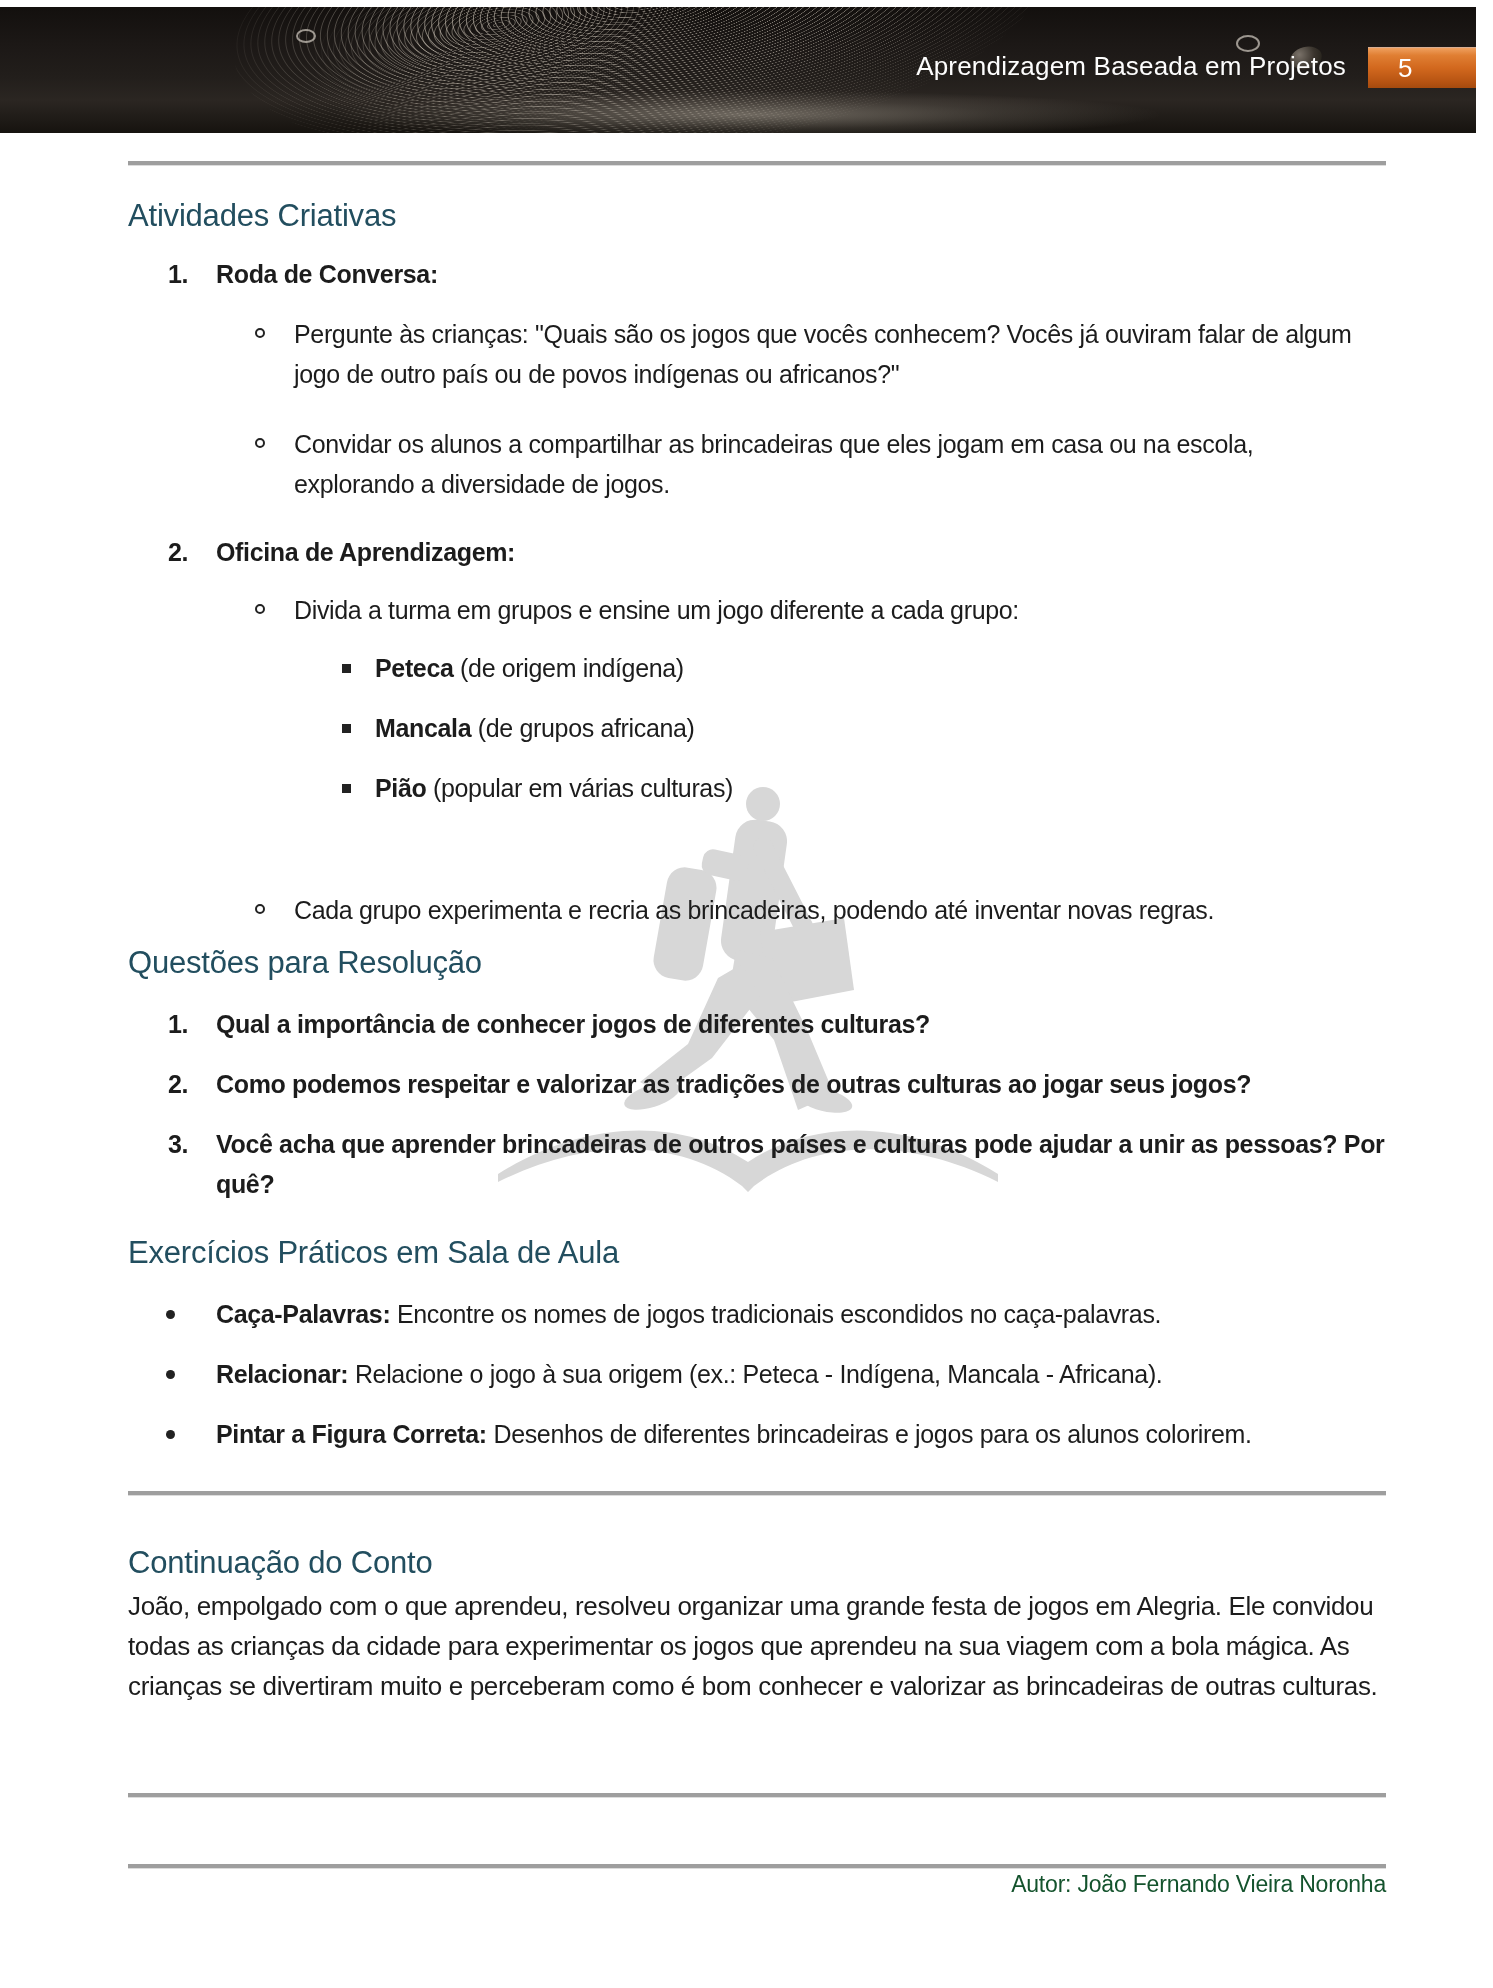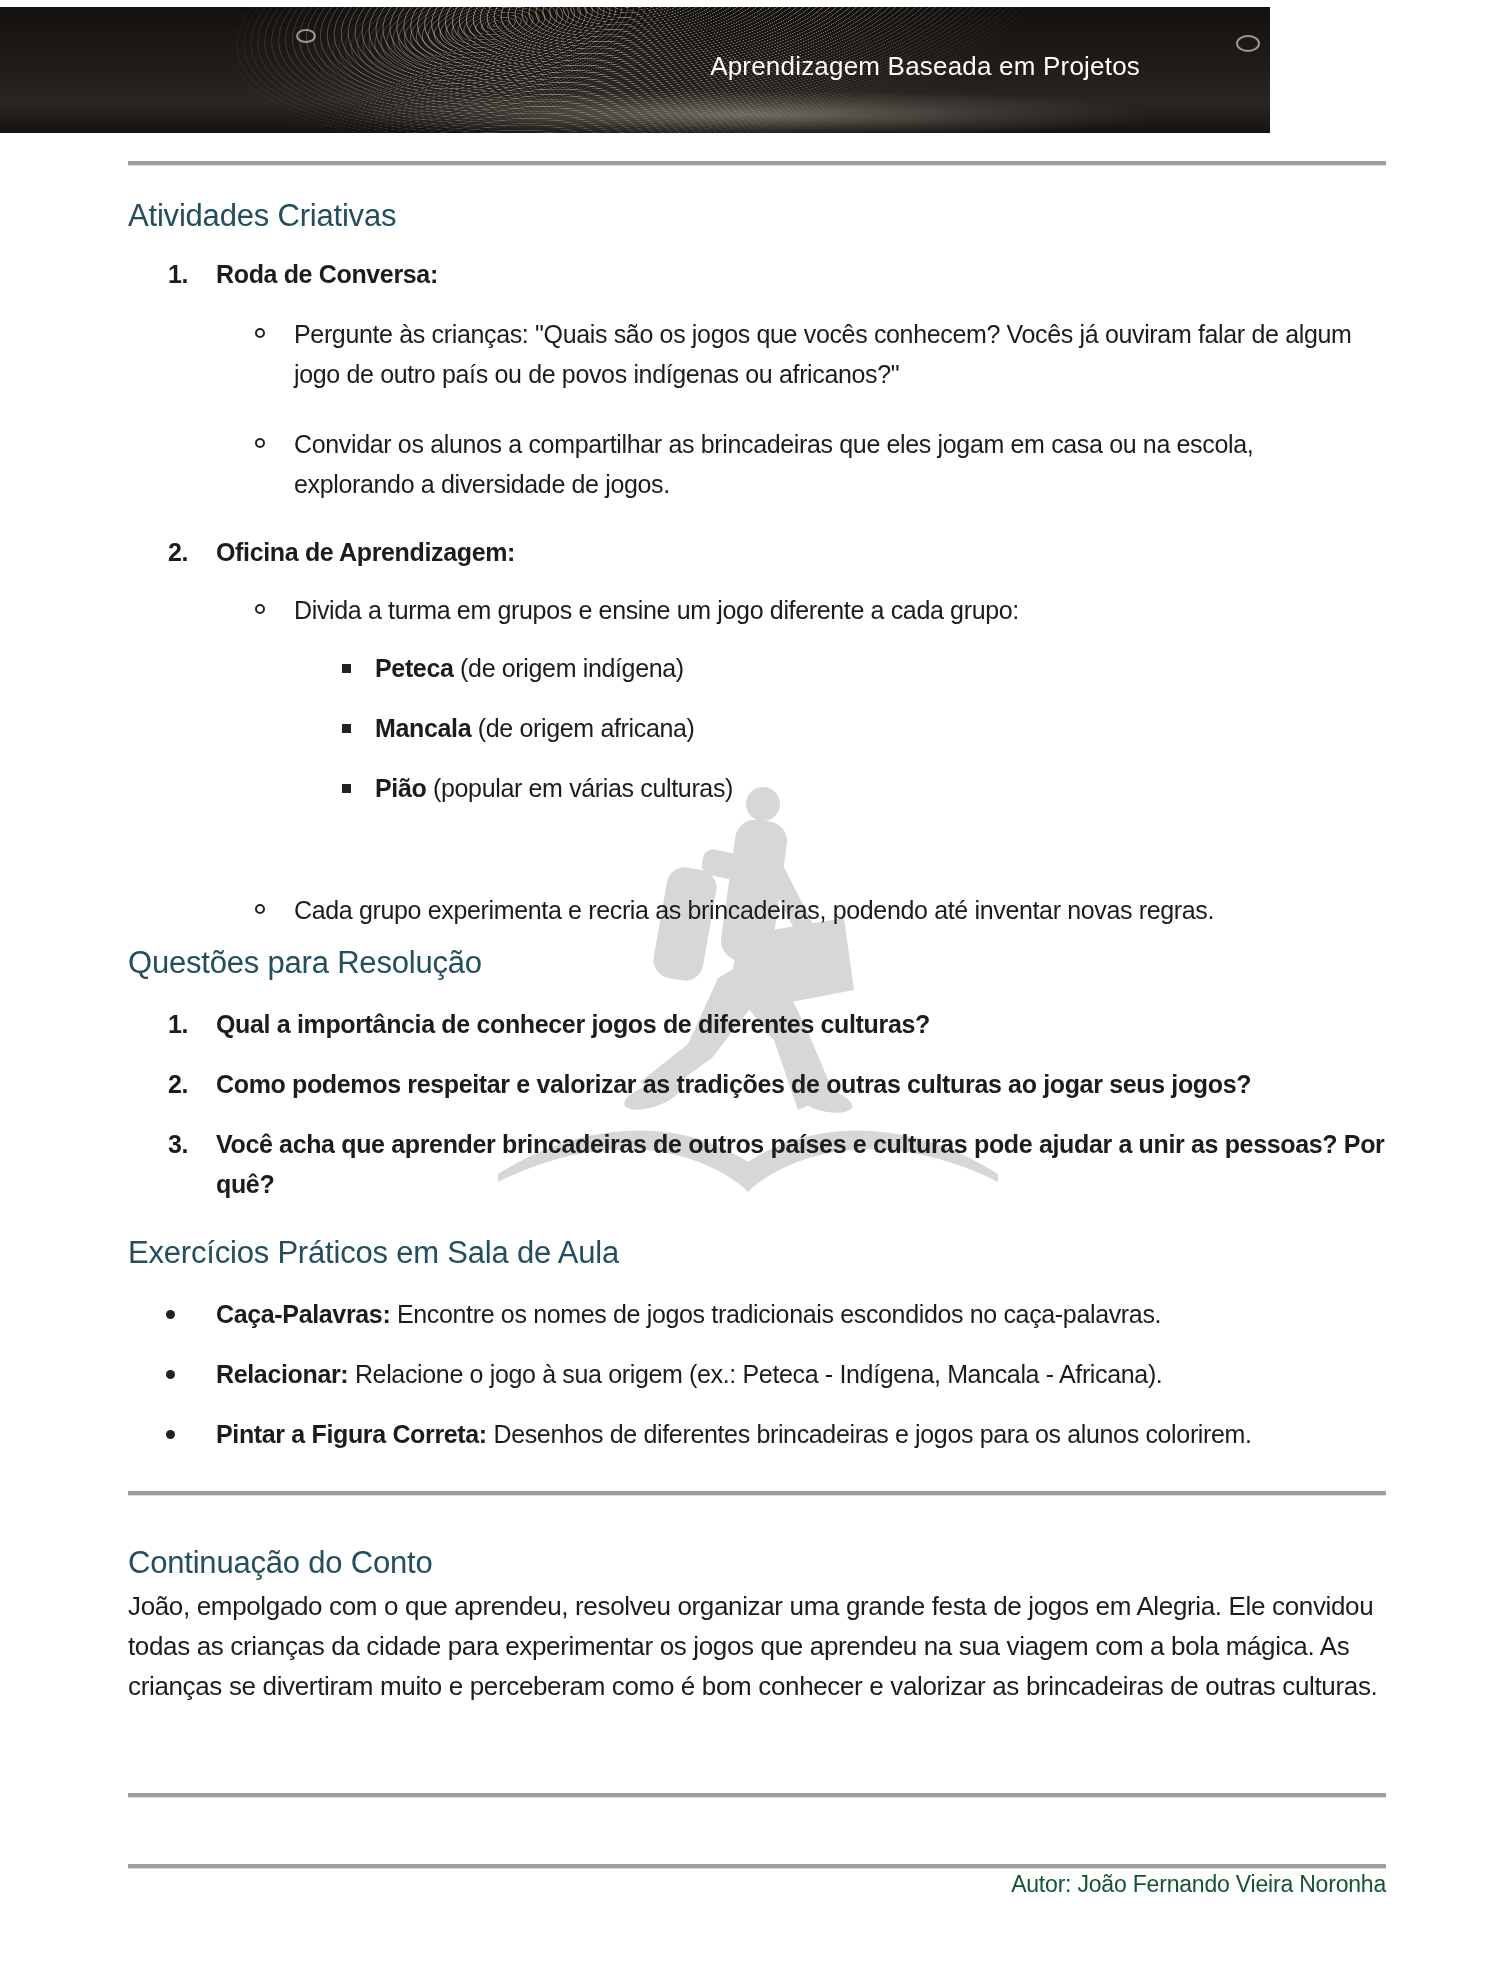--- a/index.html
+++ b/index.html
@@ -2,21 +2,21 @@
 <html><head>
 <meta charset="utf-8">
 <style>
   html,body{margin:0;padding:0;}
   body{
     width:1493px;height:1988px;background:#ffffff;position:relative;overflow:hidden;
     font-family:"Liberation Sans", sans-serif;color:#1c1c1c;
   }
   
   .banner{
-    position:absolute;left:0;top:7px;width:1270px;height:126px;overflow:hidden;
+    position:absolute;left:0;top:7px;width:1476px;height:126px;overflow:hidden;
     background:linear-gradient(180deg,#13100e 0%,#1c1816 30%,#221e1b 55%,#2b2622 74%,#16130f 100%);
   }
   .glow{
     position:absolute;left:150px;top:55px;width:1150px;height:85px;
     background:radial-gradient(ellipse closest-side at 52% 62%, rgba(228,218,202,.40), rgba(228,218,202,.12) 45%, rgba(228,218,202,0) 75%);
   }
   .swirl-a{
     position:absolute;top:-150px;left:230px;width:820px;height:300px;border-radius:50%;
     background:repeating-radial-gradient(ellipse 52% 46% at 50% 48%,
       rgba(226,217,203,0) 0px, rgba(226,217,203,0) 5px,
@@ -152,21 +152,21 @@
     <span class="marker circle"></span>
     <span class="txt">Divida a turma em grupos e ensine um jogo diferente a cada grupo:</span>
   </div>
 
   <div class="li lvl3" id="g1">
     <span class="marker square"></span>
     <span class="txt"><b>Peteca</b><span> (de origem indígena)</span></span>
   </div>
   <div class="li lvl3" id="g2">
     <span class="marker square"></span>
-    <span class="txt"><b>Mancala</b><span> (de origem africana)</span></span>
+    <span class="txt"><b>Mancala</b><span> (de grupos africana)</span></span>
   </div>
   <div class="li lvl3" id="g3">
     <span class="marker square"></span>
     <span class="txt"><b>Pião</b><span> (popular em várias culturas)</span></span>
   </div>
 
   <div class="li lvl2" id="b2outro">
     <span class="marker circle"></span>
     <span class="txt">Cada grupo experimenta e recria as brincadeiras, podendo até inventar novas regras.</span>
   </div>

